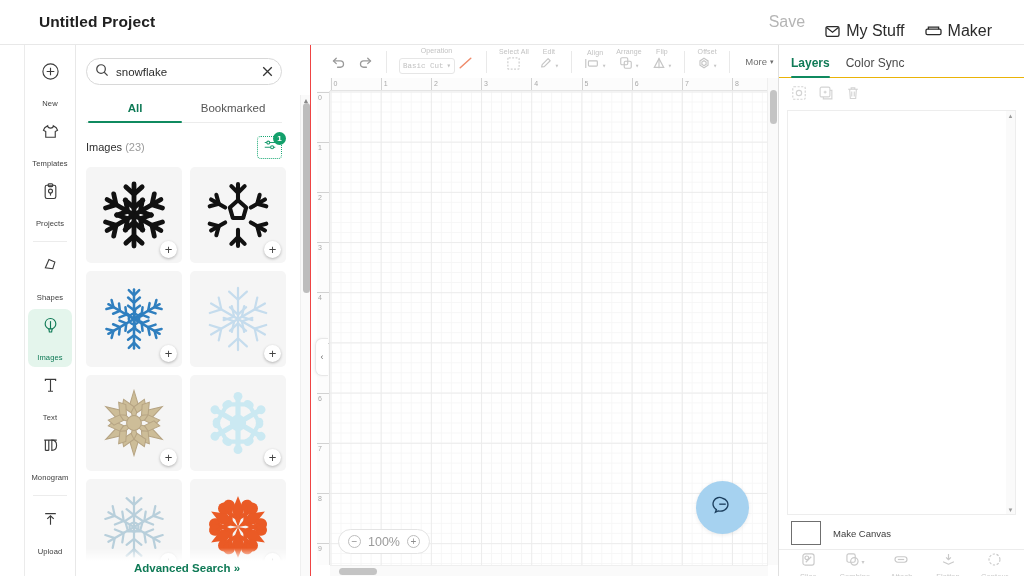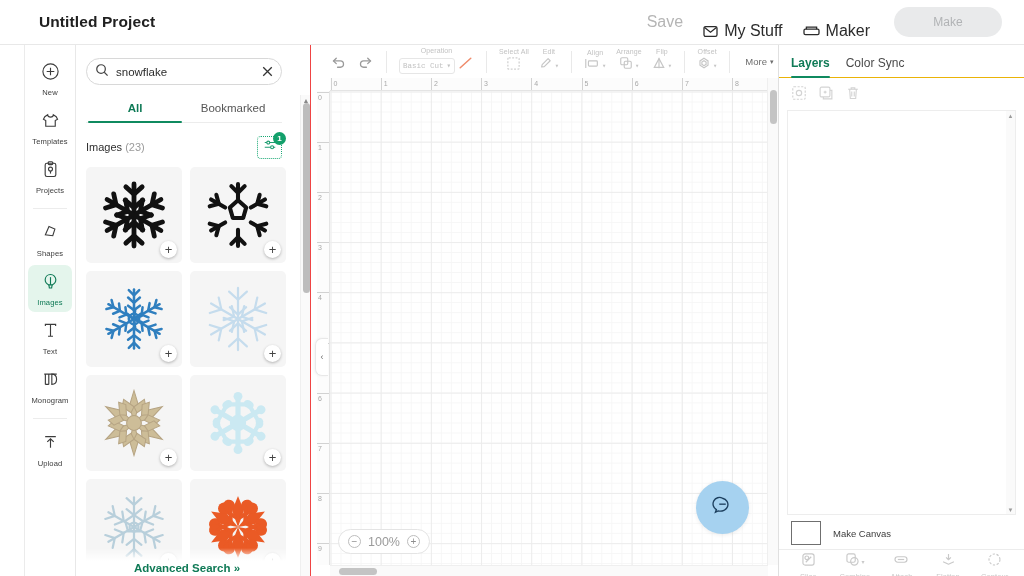--- a/index.html
+++ b/index.html
@@ -44,21 +44,21 @@
 
   
   #nav-rail {
     position: absolute; left: 25px; top: 45px; width: 51px; height: 531px;
     background: #fff; border-right: 1px solid #e8e8e8;
     display: flex; flex-direction: column; align-items: center;
     padding-top: 10px;
   }
   .nav-item {
     width: 44px; padding: 7px 0 5px; margin-bottom: 2px;
-    display: flex; flex-direction: column; align-items: center; gap: 3px;
+    display: flex; flex-direction: column; align-items: center; gap: 14px;
     border-radius: 7px; cursor: pointer; color: #3c3c3c;
   }
   .nav-item.active { background: #e4f5ec; color: #0f7a56; }
   .nav-label { font-size: 7.6px; letter-spacing: .1px; }
   .nav-divider { width: 34px; height: 1px; background: #ececec; margin: 6px 0 7px; }
 
   
   #images-panel {
     position: absolute; left: 76px; top: 45px; width: 235px; height: 531px;
     background: #fff; border-right: 1px solid #ef4444; overflow: hidden;
@@ -323,21 +323,20 @@
       </div>
       <div class="hdr-btn dark">
         <span>
           <svg width="17" height="12" viewBox="0 0 17 12" fill="none" stroke="#2b2b2b" stroke-width="1.3">
             <rect x="1" y="4.2" width="15" height="5.4" rx="1.4"></rect>
             <path d="M3.4 4.2 V2.2 H13.6 V4.2"></path>
           </svg>
         </span>
         <span>Maker</span>
       </div>
-      <button id="make-button">Make</button>
     </div>
   </div>
 
   <div id="left-edge"></div>
 
   <div id="nav-rail">
 
     <div class="nav-item">
       <span>
         <svg width="19" height="19" viewBox="0 0 20 20" fill="none" stroke="currentColor" stroke-width="1.2">

